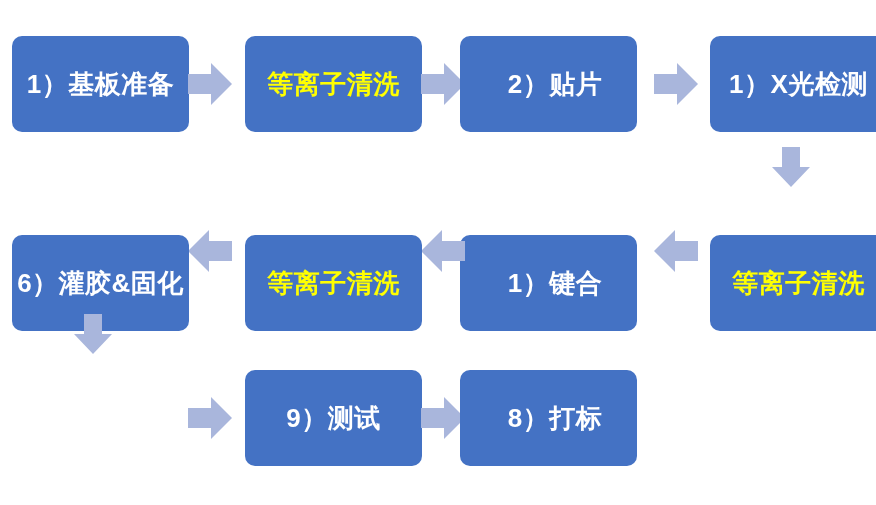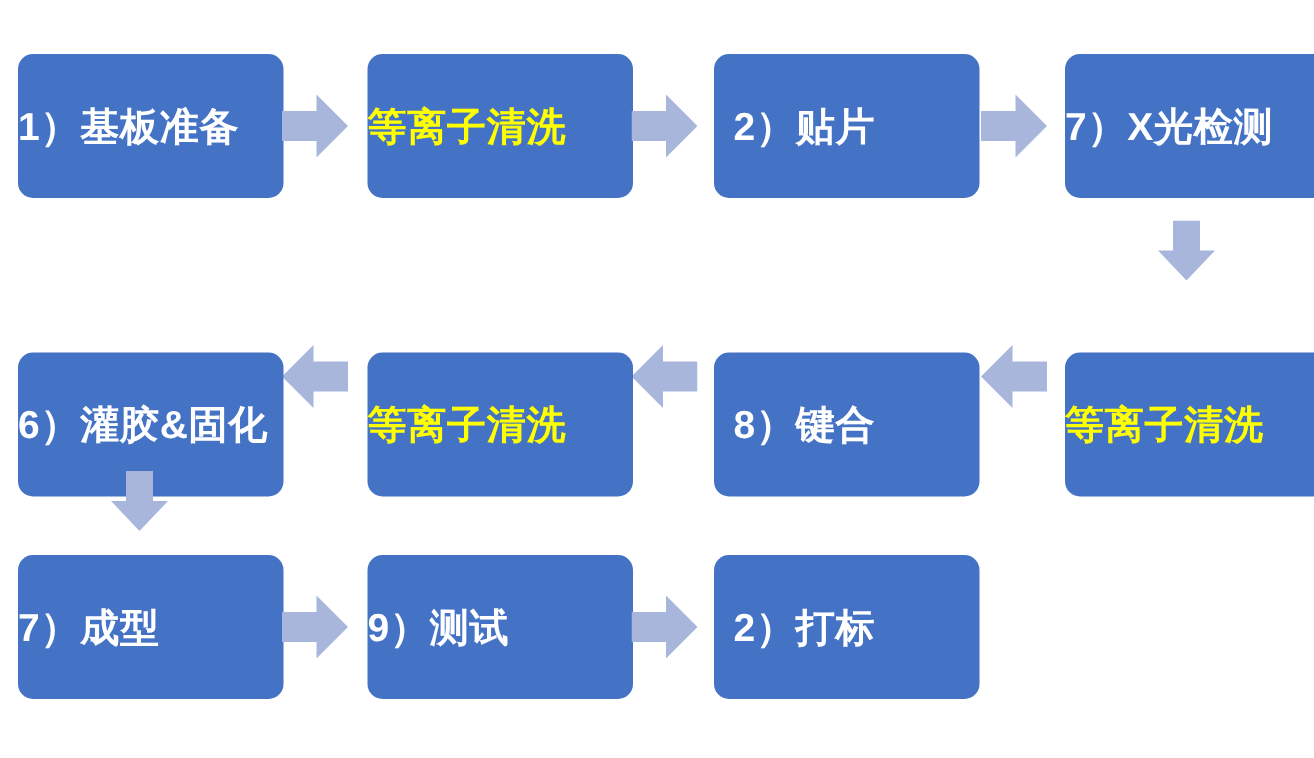--- a/index.html
+++ b/index.html
@@ -8,32 +8,32 @@
     width:876px;height:505px;
     background:var(--background,#ffffff);
     overflow:hidden;
     font-family:"Liberation Sans",sans-serif;
   }
   .box{
     position:absolute;
     width:177px;height:96px;
     background:var(--box-fill,#4472c4);
     border-radius:10px;
-    display:flex;align-items:center;justify-content:flex-start;
+    display:flex;align-items:center;justify-content:center;
     box-sizing:border-box;
   }
   .box-label{
     font-size:26px;
     font-weight:700;
     color:var(--text-white,#ffffff);
     white-space:nowrap;
     letter-spacing:0.5px;
   }
   .box.yellow .box-label{color:var(--text-yellow,#ffff00);}
-  .c1{left:12px;}  .c2{left:245px;} .c3{left:476px;padding-left:13px;} .c4{left:710px;}
+  .c1{left:12px;}  .c2{left:245px;} .c3{left:460px;padding-left:13px;} .c4{left:710px;}
   .r1{top:36px;}   .r2{top:203px;margin-top:32px;}  .r3{top:370px;}
   .arrow{position:absolute;line-height:0;}
   .arrow svg polygon{fill:var(--arrow-fill,#a9b6dc);}
 </style>
 </head>
 <body>
 
 <div class="canvas">
 
   <div class="box r1 c1">
@@ -54,39 +54,39 @@
   </div>
   <div class="box r1 c3">
     <span class="box-label">2）贴片</span>
   </div>
   <div class="arrow" style="left:654px;top:63px;">
     <svg width="44" height="42" viewBox="0 0 44 42">
         <polygon points="0,11 23,11 23,0 44,21 23,42 23,31 0,31"></polygon>
       </svg>
   </div>
   <div class="box r1 c4">
-    <span class="box-label">7）X光检测</span>
+    <span class="box-label">1）X光检测</span>
   </div>
 
   <div class="arrow" style="left:772px;top:147px;">
     <svg width="38" height="40" viewBox="0 0 38 40">
         <polygon points="10,0 10,20 0,20 19,40 38,20 28,20 28,0"></polygon>
       </svg>
   </div>
 
   <div class="box yellow r2 c4">
     <span class="box-label">等离子清洗</span>
   </div>
   <div class="arrow" style="left:654px;top:230px;">
     <svg width="44" height="42" viewBox="0 0 44 42">
         <polygon points="44,11 21,11 21,0 0,21 21,42 21,31 44,31"></polygon>
       </svg>
   </div>
   <div class="box r2 c3">
-    <span class="box-label">8）键合</span>
+    <span class="box-label">1）键合</span>
   </div>
   <div class="arrow" style="left:421px;top:230px;">
     <svg width="44" height="42" viewBox="0 0 44 42">
         <polygon points="44,11 21,11 21,0 0,21 21,42 21,31 44,31"></polygon>
       </svg>
   </div>
   <div class="box yellow r2 c2">
     <span class="box-label">等离子清洗</span>
   </div>
   <div class="arrow" style="left:188px;top:230px;">
@@ -97,33 +97,30 @@
   <div class="box r2 c1">
     <span class="box-label">6）灌胶&amp;固化</span>
   </div>
 
   <div class="arrow" style="left:74px;top:314px;">
     <svg width="38" height="40" viewBox="0 0 38 40">
         <polygon points="10,0 10,20 0,20 19,40 38,20 28,20 28,0"></polygon>
       </svg>
   </div>
 
-  <div class="box r3 c1">
-    <span class="box-label">7）成型</span>
-  </div>
   <div class="arrow" style="left:188px;top:397px;">
     <svg width="44" height="42" viewBox="0 0 44 42">
         <polygon points="0,11 23,11 23,0 44,21 23,42 23,31 0,31"></polygon>
       </svg>
   </div>
   <div class="box r3 c2">
     <span class="box-label">9）测试</span>
   </div>
   <div class="arrow" style="left:421px;top:397px;">
     <svg width="44" height="42" viewBox="0 0 44 42">
         <polygon points="0,11 23,11 23,0 44,21 23,42 23,31 0,31"></polygon>
       </svg>
   </div>
   <div class="box r3 c3">
-    <span class="box-label">2）打标</span>
+    <span class="box-label">8）打标</span>
   </div>
 
 </div>
 
 </body></html>

